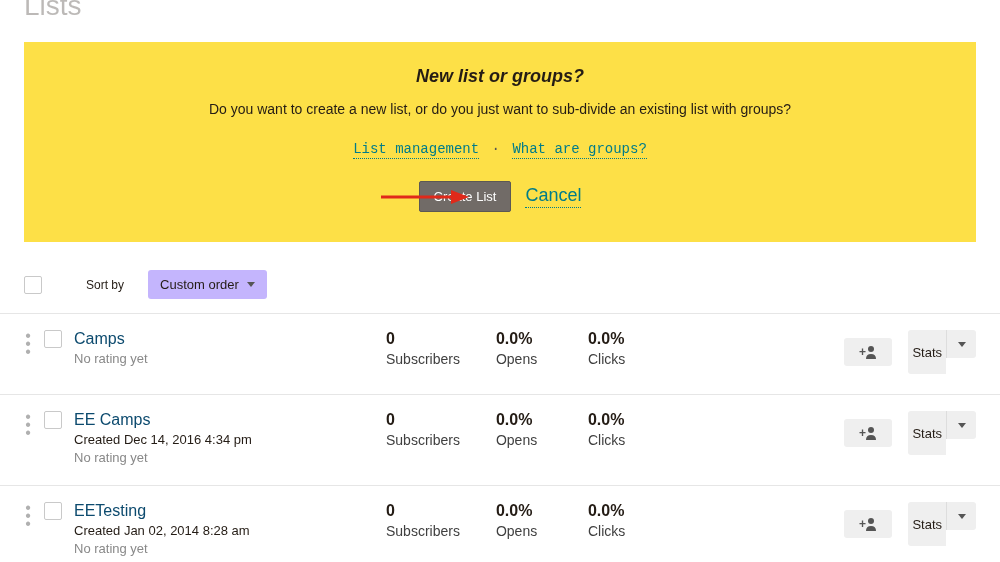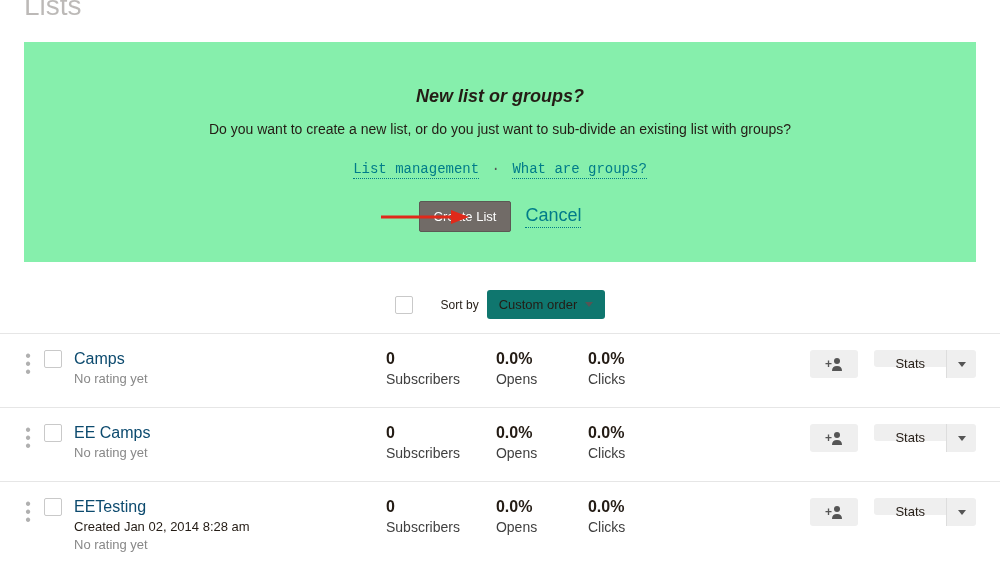--- a/index.html
+++ b/index.html
@@ -12,23 +12,23 @@
   }
   .page-title {
     font-size: 28px;
     font-weight: 400;
     color: #241c15;
     padding: 0 24px;
     opacity: 0.3;
     margin-top: -10px;
   }
   .prompt-panel {
-    background: #86efac;
+    background: #fde047;
     margin: 20px 24px 24px;
-    padding: 44px 40px 30px;
+    padding: 24px 40px 30px;
     text-align: center;
     position: relative;
   }
   .prompt-title {
     font-size: 18px;
     font-style: italic;
     font-weight: 700;
     color: #241c15;
     margin-bottom: 14px;
   }
@@ -80,40 +80,39 @@
     color: #007c89;
     text-decoration: none;
     border-bottom: 1px dotted #007c89;
     padding-bottom: 1px;
     font-size: 18px;
     cursor: pointer;
   }
   .toolbar {
     display: flex;
     align-items: center;
-    gap: 8px;
+    gap: 24px;
     padding: 4px 24px 14px;
-    justify-content: center;
   }
   .checkbox {
     width: 18px;
     height: 18px;
     border: 1px solid #c9c9c9;
     border-radius: 2px;
     background: #fff;
     cursor: pointer;
     flex-shrink: 0;
   }
   .sort-label {
     font-size: 12px;
     color: #241c15;
     margin-left: 20px;
   }
   .dropdown {
-    background: #0f766e;
+    background: #c4b5fd;
     border: none;
     border-radius: 3px;
     padding: 7px 12px;
     font-size: 13px;
     color: #241c15;
     cursor: pointer;
     display: inline-flex;
     align-items: center;
     gap: 8px;
   }
@@ -200,25 +199,25 @@
     justify-content: center;
     cursor: pointer;
   }
   .stats-group {
     display: flex;
   }
   .stats-btn {
     background: #efefef;
     border: none;
     border-radius: 3px 0 0 3px;
-    padding: 6px 21px;
-    font-size: 13px;
-    color: #241c15;
-    cursor: pointer;
-    height: 17px;
+    padding: 6px 4px;
+    font-size: 13px;
+    color: #241c15;
+    cursor: pointer;
+    height: 44px;
   }
   .stats-caret {
     background: #efefef;
     border: none;
     border-left: 1px solid #ddd;
     border-radius: 0 3px 3px 0;
     width: 30px;
     height: 28px;
     display: flex;
     align-items: center;
@@ -307,20 +306,21 @@
     <div class="drag-handle">
       <span>•</span>
         <span>•</span>
         <span>•</span>
     </div>
     <div class="row-checkbox-wrap">
       <div class="checkbox"></div>
     </div>
     <div class="row-info">
       <a class="list-name">EE Camps</a>
+      <div class="created"><span>Created </span><span>Dec 14, 2016 4:34 pm</span></div>
       <div class="rating">No rating yet</div>
     </div>
     <div class="metrics">
       <div class="metric">
         <div class="metric-value">0</div>
         <div class="metric-label">Subscribers</div>
       </div>
       <div class="metric">
         <div class="metric-value">0.0%</div>
         <div class="metric-label">Opens</div>

